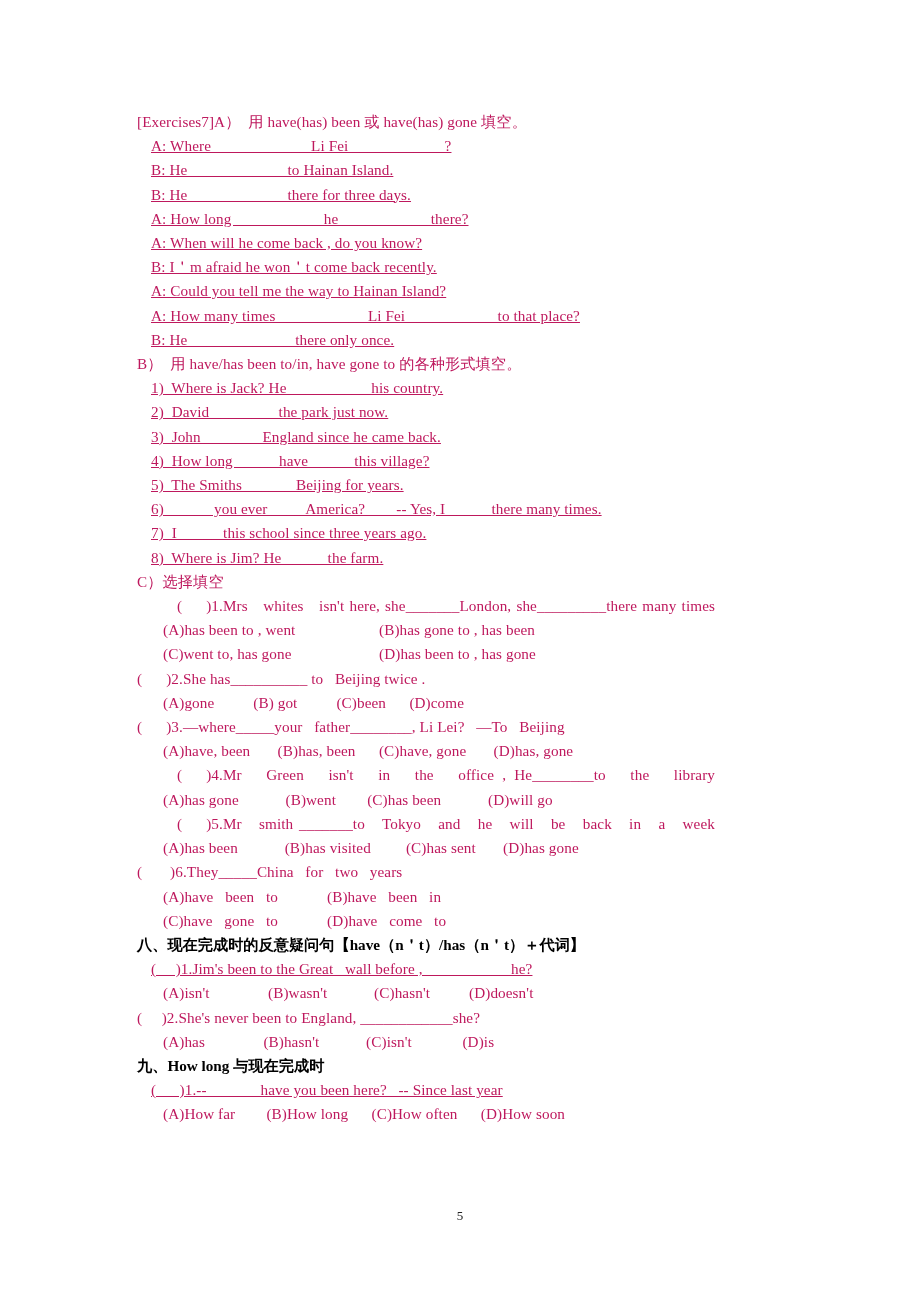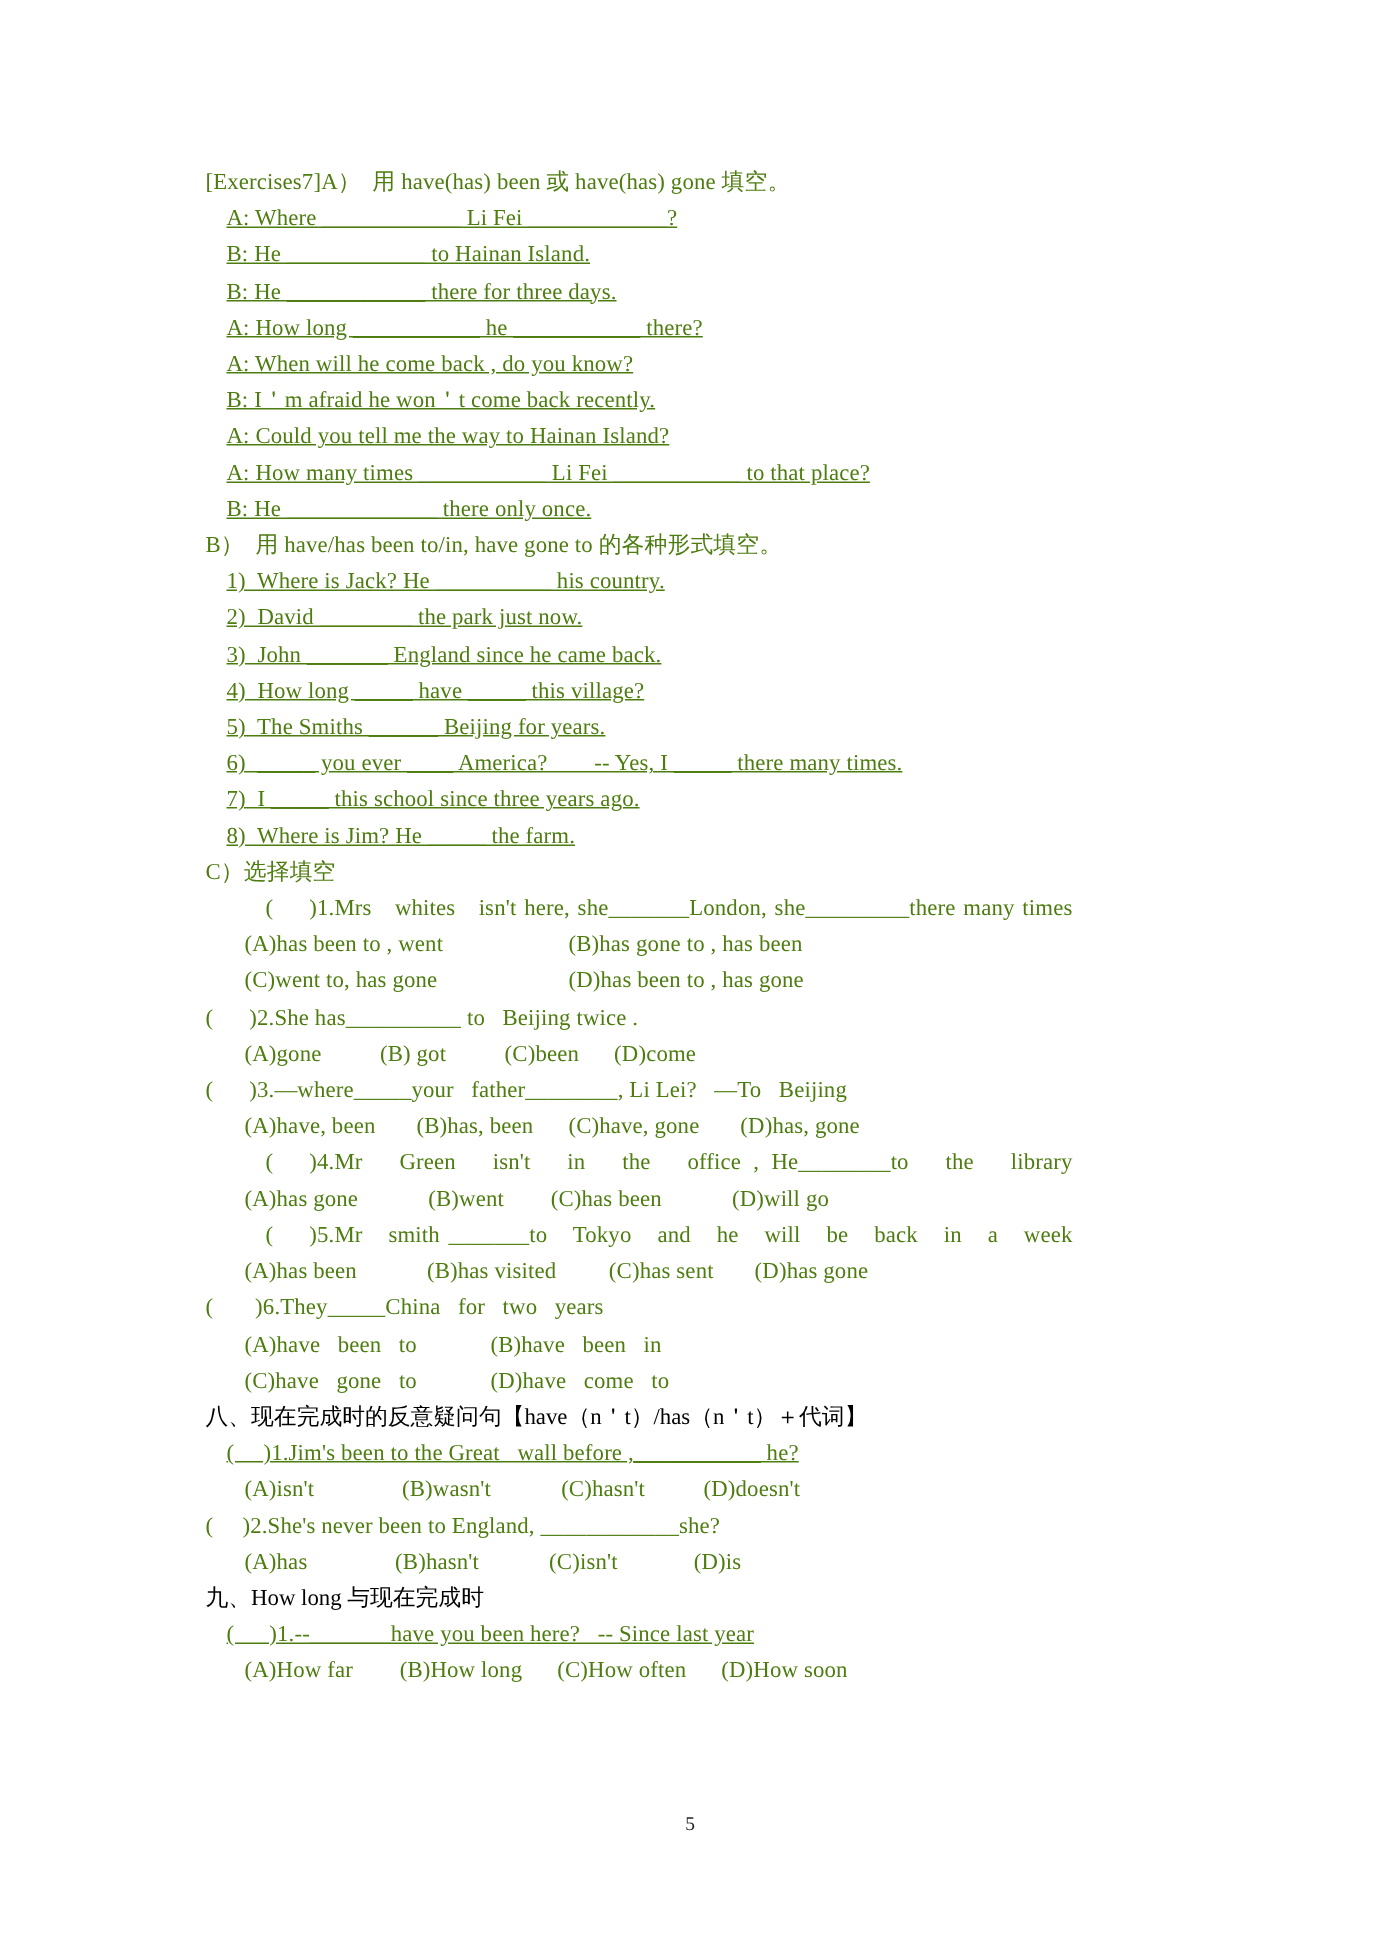--- a/index.html
+++ b/index.html
@@ -26,33 +26,33 @@
   .content {
     position: absolute;
     left: 137px;
     top: 110px;
     width: 578px;
   }
   .line {
     font-size: 15.2px;
     line-height: 24.2px;
     white-space: pre-wrap;
-    color: #4d7c0f;
+    color: #be185d;
     letter-spacing: 0.1px;
   }
   .line.just {
     text-align: justify;
     text-align-last: justify;
     white-space: pre-wrap;
     margin-left: 40px;
   }
   .heading {
     font-size: 15.2px;
     line-height: 24.2px;
-    font-weight: normal;
+    font-weight: bold;
     white-space: pre-wrap;
   }
   .indent1 { padding-left: 14px; text-decoration: underline; }
   .indent-opt { padding-left: 26px; }
   .pagenum {
     position: absolute;
     left: 0;
     top: 1208px;
     width: 920px;
     text-align: center;

